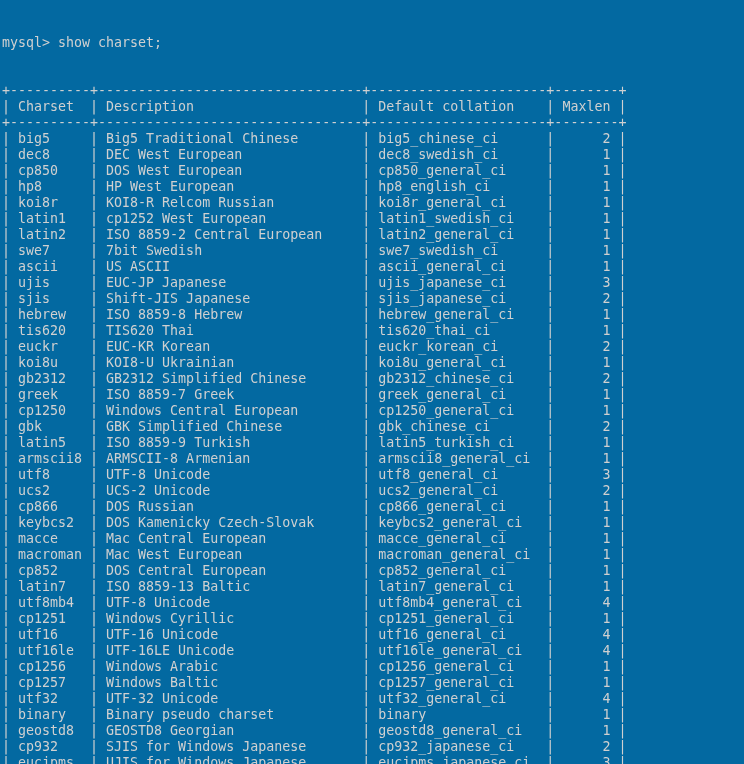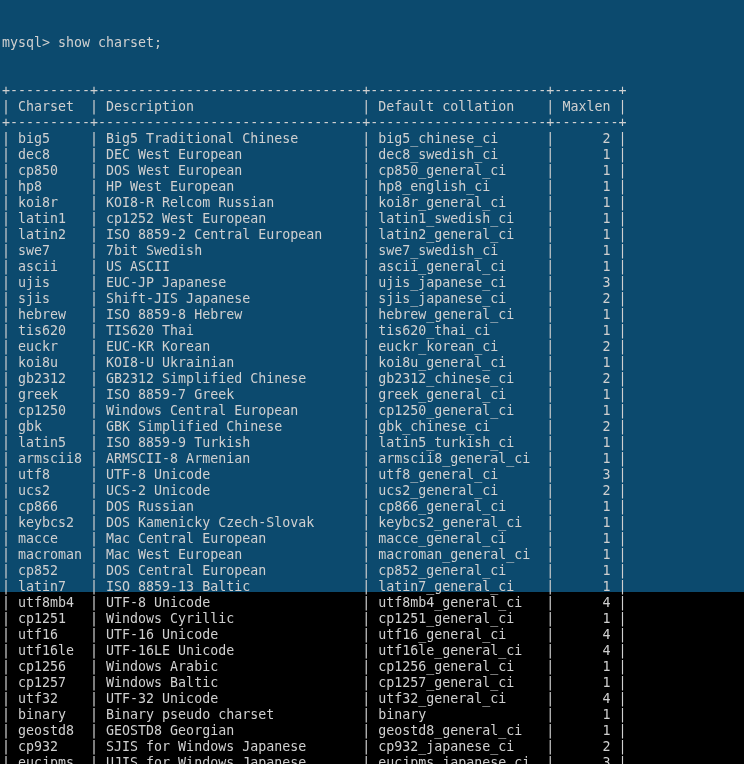--- a/index.html
+++ b/index.html
@@ -6,22 +6,22 @@
   html, body {
     margin: 0;
     padding: 0;
     background: #000000;
     width: 744px;
     height: 764px;
     overflow: hidden;
   }
   #terminal {
     width: 744px;
-    height: 592px;
-    background: #0c4a6e;
+    height: 764px;
+    background: #0369a1;
     color: #d0d0d0;
     font-family: "DejaVu Sans Mono", "Liberation Mono", monospace;
     font-size: 13.3px;
     line-height: 16px;
     letter-spacing: 0px;
     padding: 3px 0 4px 2px;
     box-sizing: border-box;
     white-space: pre;
     -webkit-font-smoothing: none;
   }

